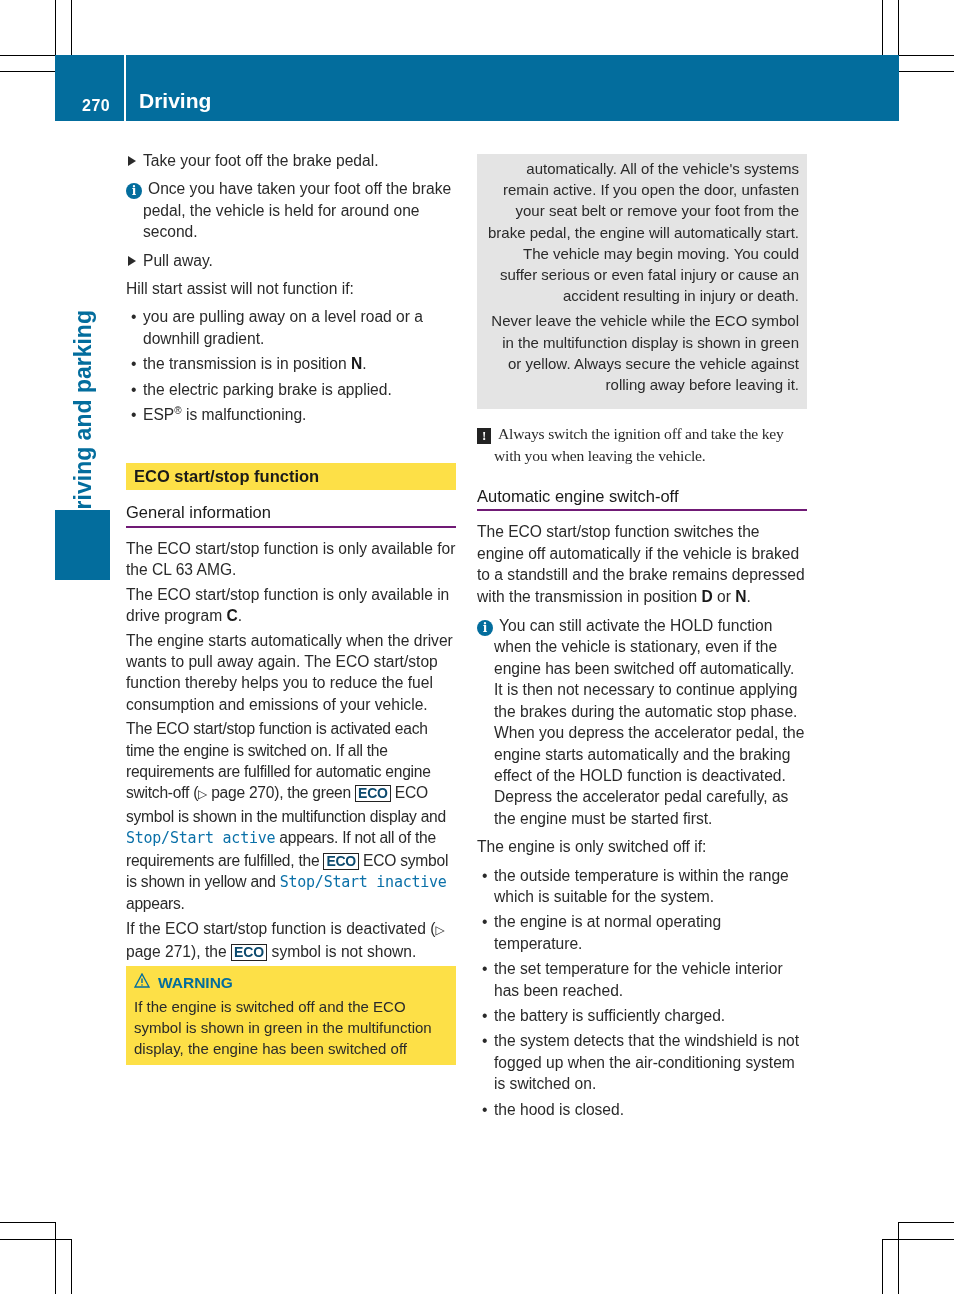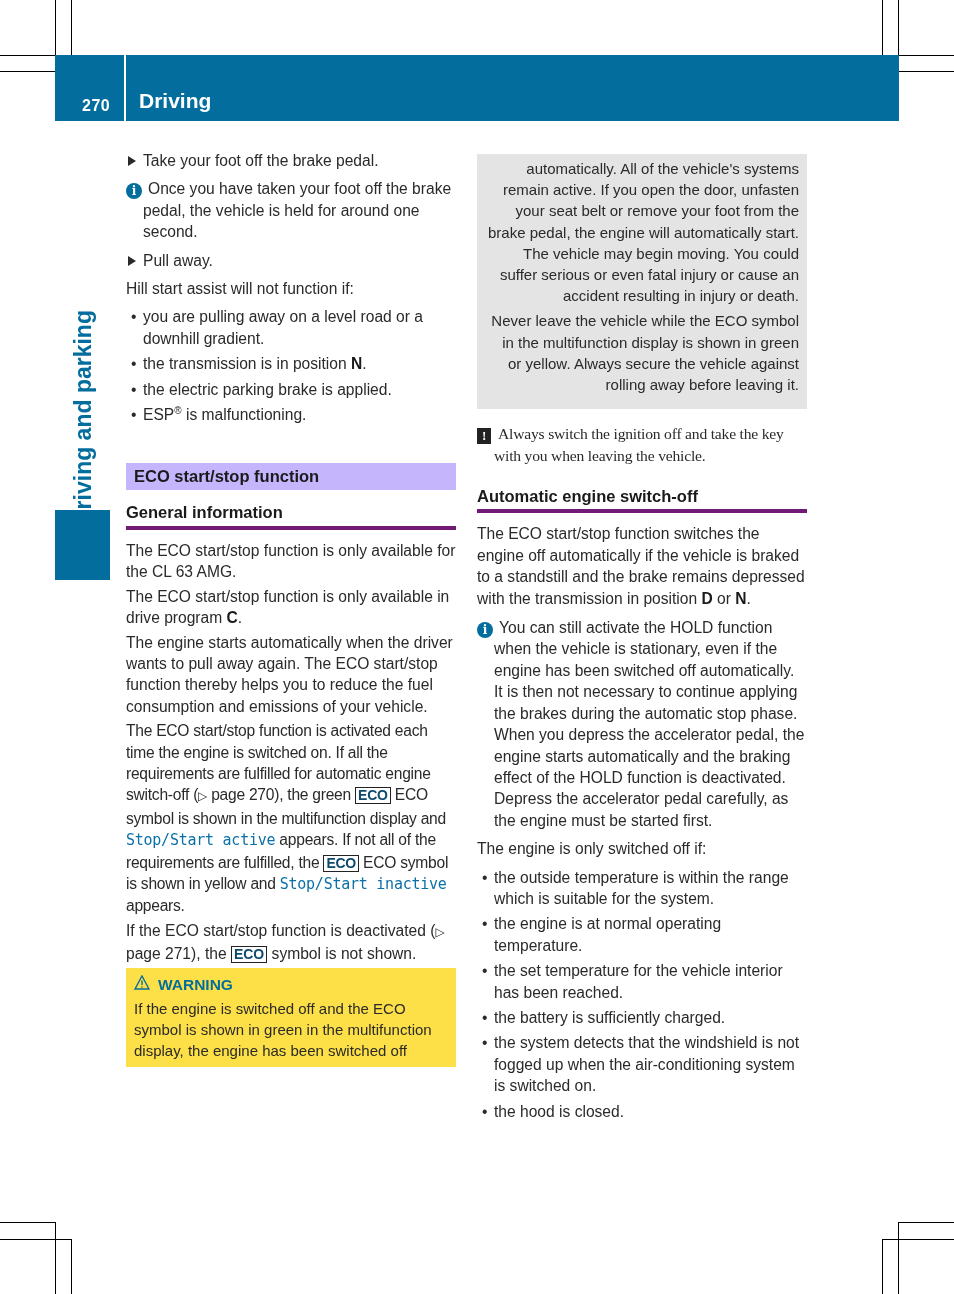--- a/index.html
+++ b/index.html
@@ -28,22 +28,22 @@
     .step .tri { position: absolute; left: 2px; top: 6px; width: 0; height: 0; border-top: 5px solid transparent; border-bottom: 5px solid transparent; border-left: 8px solid #2a2a2a; }
     .note { position: relative; padding-left: 17px; margin-bottom: 7px; }
     .note .icon-i { display: inline-block; width: 16px; height: 16px; border-radius: 50%; background: #036d9d; color: #fff; font-weight: bold; font-size: 12px; line-height: 16px; text-align: center; font-family: "DejaVu Serif", serif; margin-left: -17px; margin-right: 6px; vertical-align: -1px; }
     .note .icon-excl { display: inline-block; width: 14px; height: 16px; background: #222; color: #fff; font-weight: bold; font-size: 13px; line-height: 16px; text-align: center; margin-left: -17px; margin-right: 7px; vertical-align: -1px; }
     ul.bullets { list-style: none; margin-bottom: 4px; }
     ul.bullets li { position: relative; padding-left: 17px; margin-bottom: 4px; }
     ul.bullets li::before { content: "•"; position: absolute; left: 5px; top: 0; }
     .b { font-weight: bold; color: #1a1a1a; }
     sup { font-size: 10px; line-height: 0; }
 
-    .section-bar { background: #c4b5fd; height: 27px; font-weight: bold; font-size: 16.5px; line-height: 27px; padding-left: 8px; color: #1a1a1a; margin-top: 38px; margin-bottom: 12px; }
-    .subhead { font-weight: bold; font-size: 16.5px; color: #1a1a1a; border-bottom: 4px solid #701a75; padding-bottom: 2px; margin-bottom: 10px; }
+    .section-bar { background: #fde047; height: 27px; font-weight: bold; font-size: 16.5px; line-height: 27px; padding-left: 8px; color: #1a1a1a; margin-top: 38px; margin-bottom: 12px; }
+    .subhead { font-weight: normal; font-size: 16.5px; color: #1a1a1a; border-bottom: 2px solid #701a75; padding-bottom: 2px; margin-bottom: 10px; }
 
     .eco-box { display: inline-block; border: 1.5px solid #222; font-weight: bold; font-size: 14px; line-height: 15px; padding: 0 2px; color: #0c4a6e; }
     .display-text { font-family: "DejaVu Sans Mono", "Liberation Mono", monospace; color: #0a70a8; font-size: 15px; }
 
     .warn-box { background: #fde047; padding: 6px 16px 6px 8px; font-size: 15px; line-height: 21px; }
     .warn-head { color: #036d9d; font-weight: bold; font-size: 15.5px; margin-bottom: 3px; }
     .warn-head .tri-icon { display: inline-block; margin-right: 8px; color: #036d9d; }
 
     .warn-cont { background: #e4e4e4; padding: 4px 8px 10px 8px; font-size: 15px; line-height: 21.2px; margin-bottom: 14px; }
     .warn-cont p { margin-bottom: 4px; text-align: right; }

